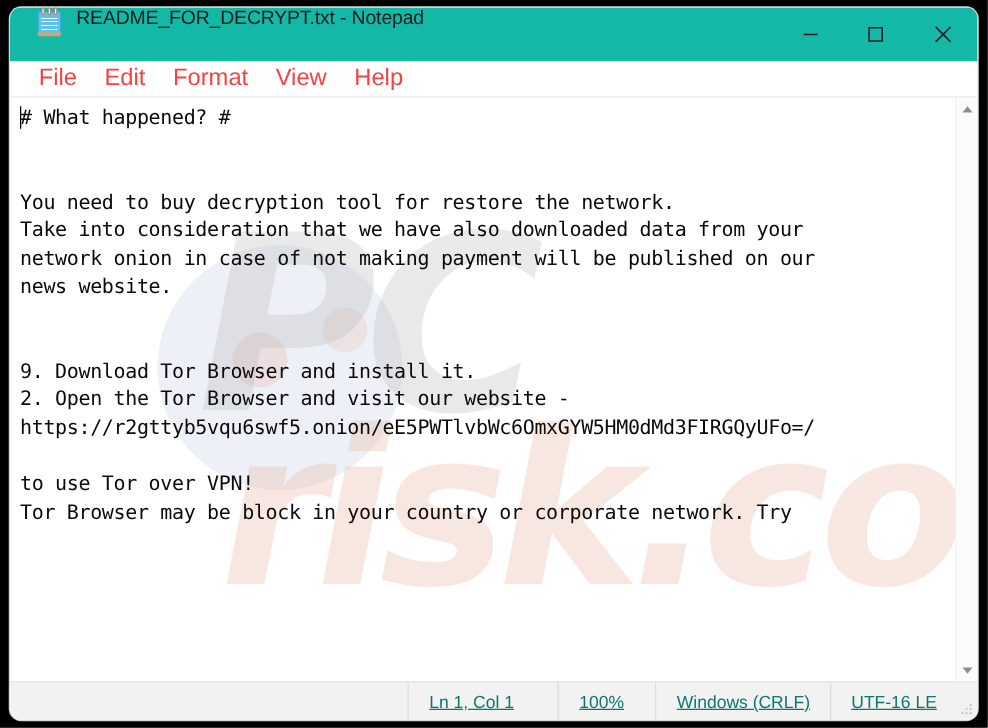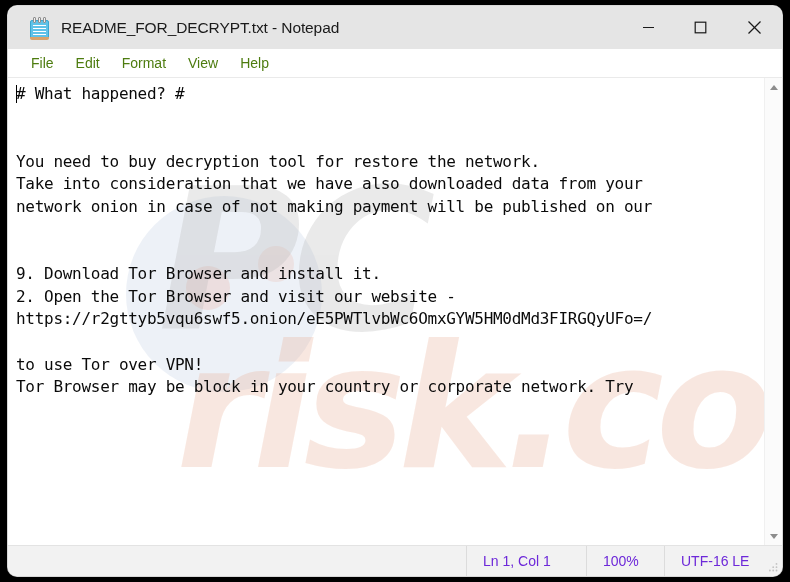--- a/index.html
+++ b/index.html
@@ -31,23 +31,22 @@
     overflow: hidden;
     display: flex;
     flex-direction: column;
     box-shadow: 0 0 0 1px #d8d8d8;
   }
 
   
   .titlebar {
     height: 43px;
     min-height: 43px;
-    background: #e5e5e5;
-    display: flex;
-    align-items: center;
+    background: #14b8a6;
+    display: flex;
     position: relative;
   }
 
   .app-icon {
     width: 19px;
     height: 22px;
     margin-left: 22px;
     margin-right: 12px;
     position: relative;
     flex: none;
@@ -117,22 +116,22 @@
   
   .menubar {
     height: 28px;
     min-height: 28px;
     background: #ffffff;
     display: flex;
     align-items: center;
     padding-left: 12px;
   }
   .menu-item {
-    font-size: 14px;
-    color: #4d7c0f;
+    font-size: 19px;
+    color: #ef4444;
     padding: 2px 11px;
     white-space: nowrap;
     cursor: default;
     border-radius: 3px;
   }
 
   
   .editor-wrap {
     flex: 1;
     position: relative;
@@ -280,28 +279,29 @@
     min-height: 31px;
     background: #f2f2f2;
     display: flex;
     align-items: center;
     justify-content: flex-end;
     border-top: 1px solid #e3e3e3;
     position: relative;
   }
   .status-cell {
     font-size: 14px;
-    color: #6d28d9;
+    color: #0f766e;
     height: 31px;
     display: flex;
     align-items: center;
     padding: 0 16px;
     border-left: 1px solid #dcdcdc;
     white-space: nowrap;
     cursor: default;
+    text-decoration: underline;
   }
   .status-cell.ln { min-width: 120px; }
   .status-cell.zoom { min-width: 78px; }
   .status-cell.eol { min-width: 135px; }
   .status-cell.enc { min-width: 118px; border-right: none; }
   .resize-grip {
     position: absolute;
     right: 4px;
     bottom: 4px;
     width: 10px;
@@ -366,20 +366,21 @@
       </div>
 
       <div class="text-area">
         <div class="caret"></div>
         <div class="doc-line"># What happened? #</div>
         <div class="doc-line"></div>
         <div class="doc-line"></div>
         <div class="doc-line">You need to buy decryption tool for restore the network.</div>
         <div class="doc-line">Take into consideration that we have also downloaded data from your</div>
         <div class="doc-line">network onion in case of not making payment will be published on our</div>
+        <div class="doc-line">news website.</div>
         <div class="doc-line"></div>
         <div class="doc-line"></div>
         <div class="doc-line">9. Download Tor Browser and install it.</div>
         <div class="doc-line">2. Open the Tor Browser and visit our website -</div>
         <div class="doc-line">https://r2gttyb5vqu6swf5.onion/eE5PWTlvbWc6OmxGYW5HM0dMd3FIRGQyUFo=/</div>
         <div class="doc-line"></div>
         <div class="doc-line">to use Tor over VPN!</div>
         <div class="doc-line">Tor Browser may be block in your country or corporate network. Try</div>
       </div>
 
@@ -390,20 +391,21 @@
         <div class="sb-track"></div>
         <div class="sb-arrow">
           <div class="tri-down"></div>
         </div>
       </div>
     </div>
 
     <div class="statusbar">
       <div class="status-cell ln">Ln 1, Col 1</div>
       <div class="status-cell zoom">100%</div>
+      <div class="status-cell eol">Windows (CRLF)</div>
       <div class="status-cell enc">UTF-16 LE</div>
       <svg class="resize-grip" viewBox="0 0 10 10">
         <circle cx="8.5" cy="8.5" r="0.9" fill="#8a8a8a"></circle>
         <circle cx="5.2" cy="8.5" r="0.9" fill="#8a8a8a"></circle>
         <circle cx="8.5" cy="5.2" r="0.9" fill="#8a8a8a"></circle>
         <circle cx="1.9" cy="8.5" r="0.9" fill="#8a8a8a"></circle>
         <circle cx="8.5" cy="1.9" r="0.9" fill="#8a8a8a"></circle>
         <circle cx="5.2" cy="5.2" r="0.9" fill="#8a8a8a"></circle>
       </svg>
     </div>

